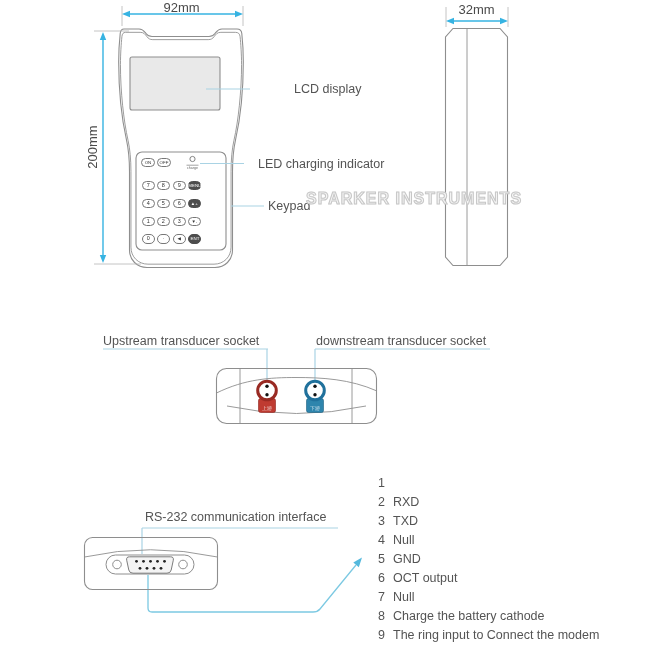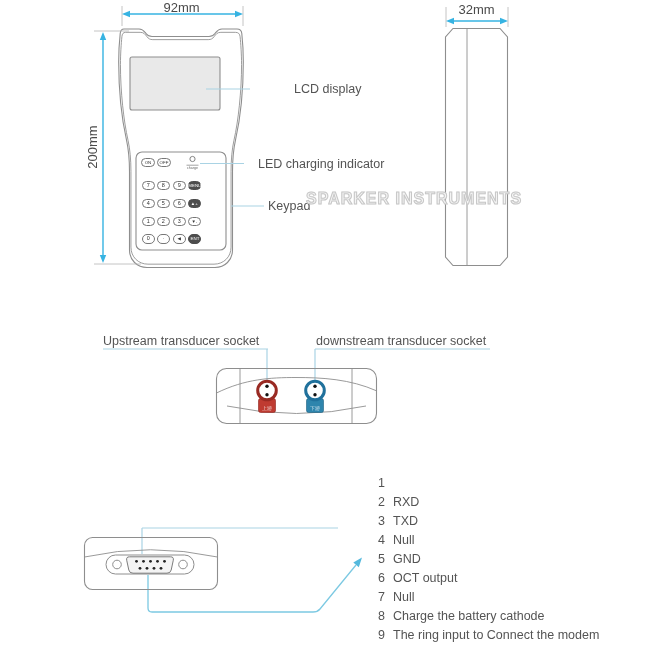--- a/index.html
+++ b/index.html
@@ -148,20 +148,21 @@
   <div class="dim" style="left:445px;top:2px;width:63px;">32mm</div>
 
   <div class="lbl" style="left:254px;top:82px;margin-left:40px;">LCD display</div>
   <div class="lbl" style="left:258px;top:156.5px;">LED charging indicator</div>
   <div class="lbl" style="left:268px;top:199px;">Keypad</div>
 
   <div class="watermark">SPARKER INSTRUMENTS</div>
 
   <div class="lbl" style="left:316px;top:333.5px;">downstream transducer socket</div>
   <div class="lbl" style="left:103px;top:333.5px;">Upstream transducer socket</div>
+  <div class="lbl" style="left:145px;top:509.5px;">RS-232 communication interface</div>
 
   <div class="key" style="left:141px;top:157.5px;width:14px;height:9px;">
       <span>ON</span>
     </div>
   <div class="key" style="left:157px;top:157.5px;width:14px;height:9px;">
       <span>OFF</span>
     </div>
   <div class="charge">charge</div>
 
   <div class="key" style="left:141.5px;top:180.5px;width:13px;height:9.5px;">

